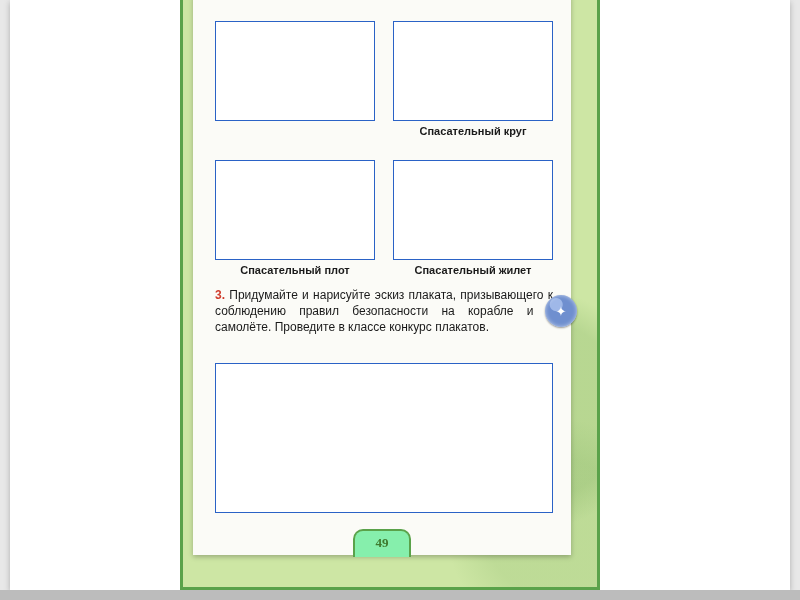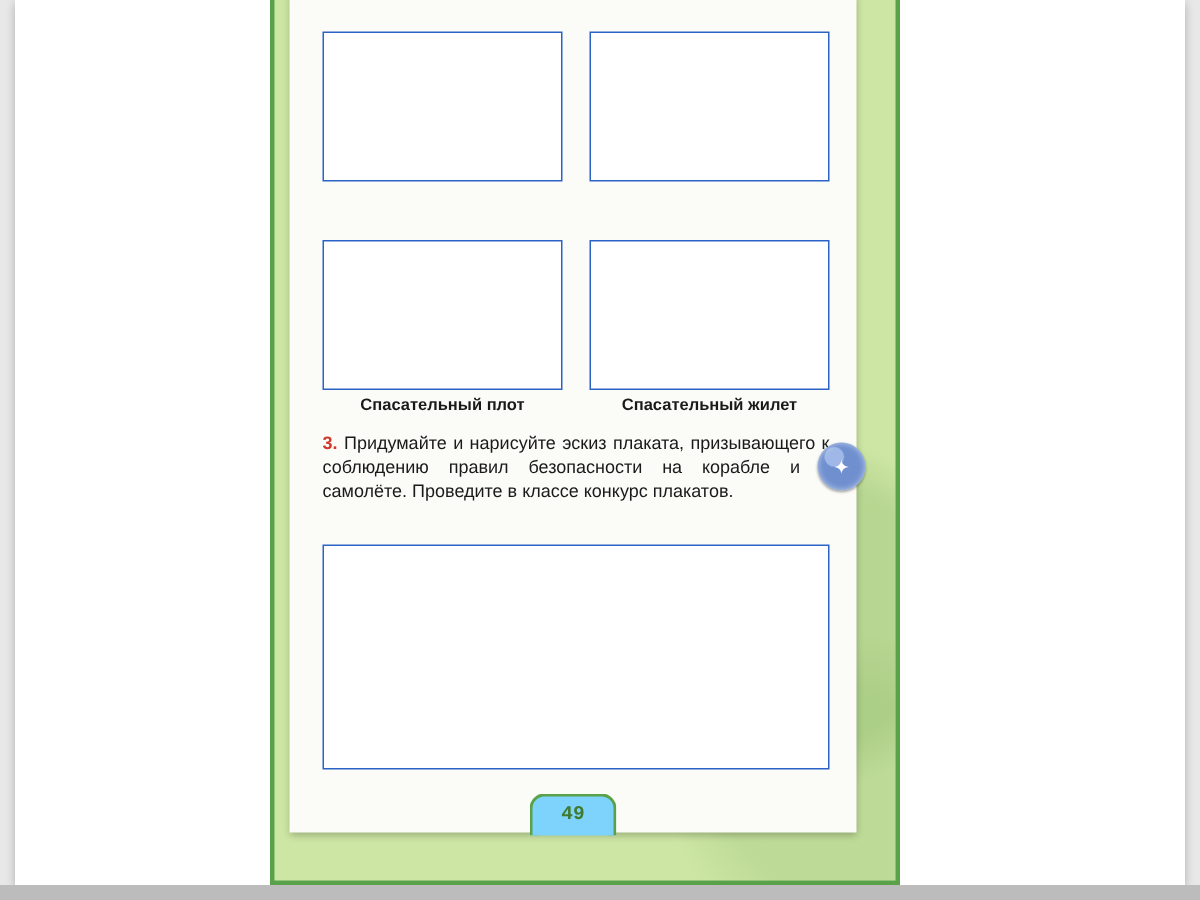--- a/index.html
+++ b/index.html
@@ -106,27 +106,27 @@
   .pagenum-bubble {
     position: absolute;
     left: 50%;
     bottom: -2px;
     transform: translateX(-50%);
     width: 54px;
     height: 26px;
     border: 2px solid #5aa24a;
     border-bottom: none;
     border-radius: 10px 10px 0 0;
-    background: #7dd3fc;
+    background: #86efac;
     text-align: center;
     font-size: 13px;
     font-weight: bold;
     color: #3f7a2e;
     line-height: 24px;
-    font-family: Liberation Mono, monospace;
+    font-family: Liberation Serif, serif;
   }
   .round-icon {
     position: absolute;
     right: -6px;
     top: 300px;
     width: 32px;
     height: 32px;
     border-radius: 50%;
     background: radial-gradient(circle at 35% 30%, #9fb8e8 0 6px, #6f8fcf 7px 100%);
     box-shadow: 0 1px 2px rgba(0,0,0,0.4), inset 0 0 4px rgba(255,255,255,0.6);
@@ -142,20 +142,21 @@
 
 <div class="slide-outer">
 
   <div class="book-frame">
     <div class="book-inner-shadow"></div>
 
     <div class="page-paper">
 
       <div class="drawing-box box-a"></div>
       <div class="drawing-box box-b"></div>
+      <div class="caption cap-b">Спасательный круг</div>
 
       <div class="drawing-box box-c"></div>
       <div class="drawing-box box-d"></div>
       <div class="caption cap-c">Спасательный плот</div>
       <div class="caption cap-d">Спасательный жилет</div>
 
       <div class="task-para">
         <span class="task-num">3.</span>
         <span>Придумайте и нарисуйте эскиз плаката, при­зывающего к соблюдению правил безопасности на корабле и в самолёте. Проведите в клас­се конкурс плакатов.</span>
       </div>

